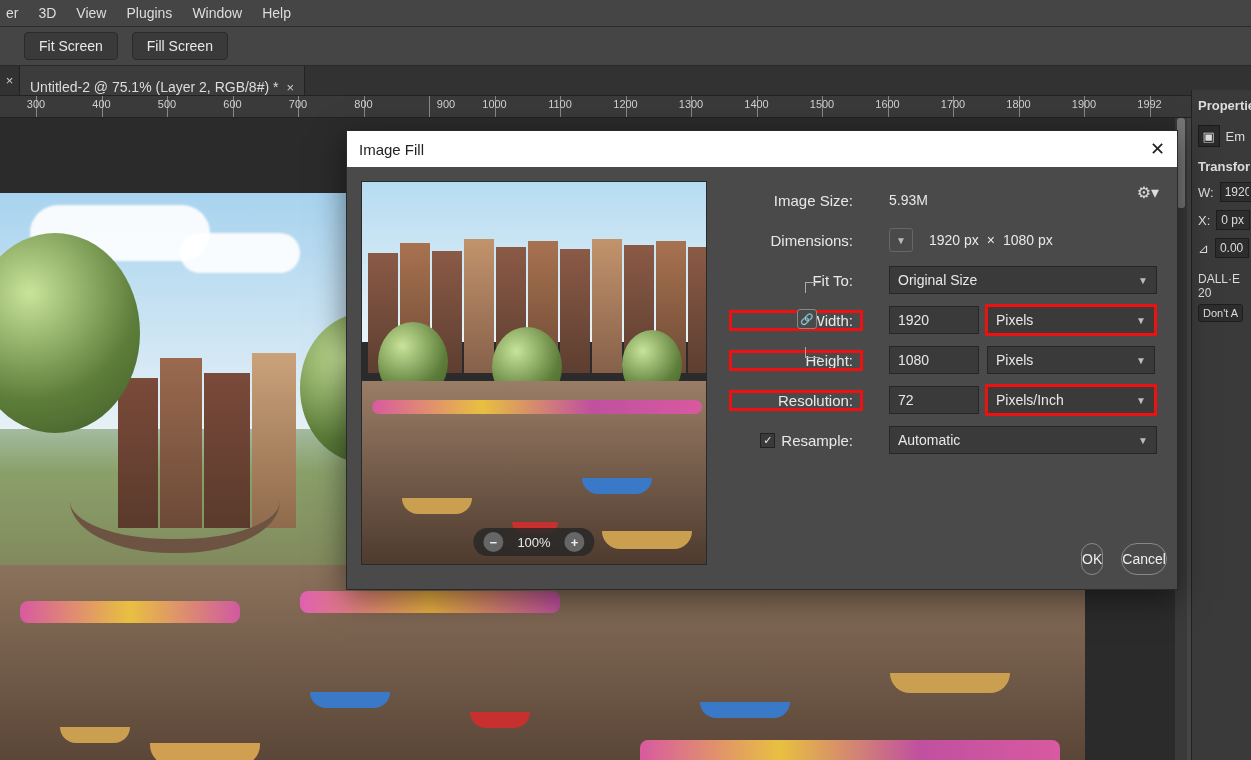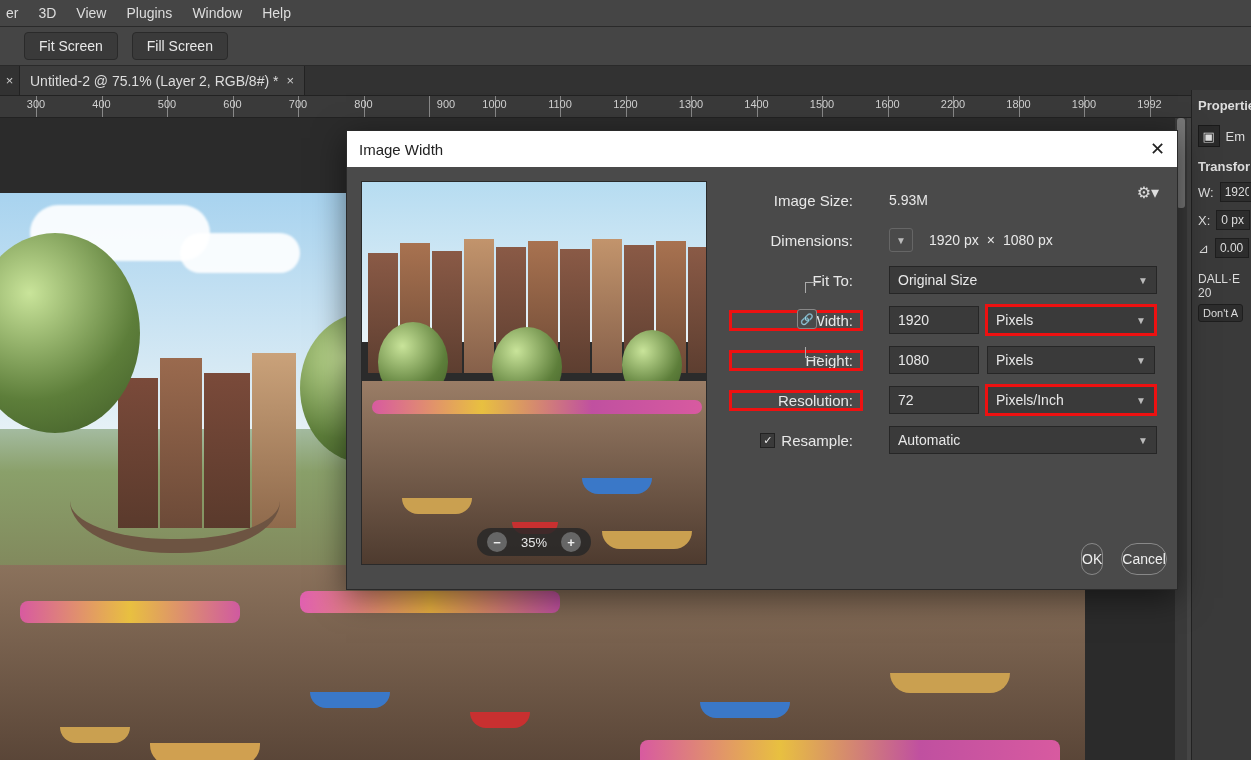--- a/index.html
+++ b/index.html
@@ -6,21 +6,21 @@
   body { background:#454545; color:#e8e8e8; width:1251px; height:760px; overflow:hidden; position:relative; font-size:14px; }
   
   .menubar { height:26px; display:flex; align-items:center; gap:20px; padding-left:6px; color:#ddd; }
   .menubar span { cursor:default; }
   
   .optionsbar { height:40px; border-top:1px solid #2a2a2a; border-bottom:1px solid #2a2a2a; display:flex; align-items:center; padding-left:24px; gap:14px; background:#454545; }
   .pill-btn { background:#3a3a3a; border:1px solid #2a2a2a; border-radius:4px; padding:5px 14px; color:#e8e8e8; cursor:default; font-size:14px; }
   
   .doctabs { height:30px; background:#323232; border-bottom:1px solid #222; display:flex; align-items:stretch; }
   .doctab-close-only { width:20px; display:flex; align-items:center; justify-content:center; color:#ccc; border-right:1px solid #222; }
-  .doctab { display:flex; align-items:center; padding:0 10px; gap:8px; color:#ddd; font-size:14px; border-right:1px solid #222; background:#3c3c3c; }
+  .doctab { display:flex; align-items:flex-end; padding:0 10px; gap:8px; color:#ddd; font-size:14px; border-right:1px solid #222; background:#3c3c3c; }
   .close-x { font-size:13px; color:#ccc; }
   
   .ruler { height:22px; background:#3a3a3a; border-bottom:1px solid #222; position:relative; overflow:hidden; font-size:11px; color:#d0d0d0; }
   .ruler .tick { position:absolute; top:0; height:22px; border-left:1px solid #888; }
   .ruler .lbl { position:absolute; top:2px; transform:translateX(-50%); }
   
   .canvas-area { position:absolute; left:0; top:118px; right:76px; bottom:0; background:#2b2b2b; overflow:hidden; }
   .canvas-img { position:absolute; left:0; top:75px; width:1085px; height:620px; background:linear-gradient(180deg,#8fc4e8 0%,#c9e2ee 28%,#8aa06a 45%,#6b4e3b 100%); overflow:hidden; }
   
   .rightpanel { position:absolute; right:0; top:90px; width:60px; bottom:0; background:#3a3a3a; border-left:1px solid #222; color:#ddd; font-size:13px; padding:8px 6px; overflow:hidden; }
@@ -129,21 +129,21 @@
     <div class="lbl" style="left: 625.5px;">1200</div>
     <div class="tick" style="left: 691px;"></div>
     <div class="lbl" style="left: 691px;">1300</div>
     <div class="tick" style="left: 756.5px;"></div>
     <div class="lbl" style="left: 756.5px;">1400</div>
     <div class="tick" style="left: 822px;"></div>
     <div class="lbl" style="left: 822px;">1500</div>
     <div class="tick" style="left: 887.5px;"></div>
     <div class="lbl" style="left: 887.5px;">1600</div>
     <div class="tick" style="left: 953px;"></div>
-    <div class="lbl" style="left: 953px;">2200</div>
+    <div class="lbl" style="left: 953px;">1700</div>
     <div class="tick" style="left: 1018.5px;"></div>
     <div class="lbl" style="left: 1018.5px;">1800</div>
     <div class="tick" style="left: 1084px;"></div>
     <div class="lbl" style="left: 1084px;">1900</div>
     <div class="tick" style="left: 1149.5px;"></div>
     <div class="lbl" style="left: 1149.5px;">1992</div>
   </div>
 
 <div class="canvas-area">
   <div class="canvas-img">
@@ -205,21 +205,21 @@
   <div class="row">
     <span>⊿</span>
     <input type="text" value="0.00" style="">
   </div>
   <div class="sub">DALL·E 20</div>
   <div class="pill-small">Don't A</div>
 </div>
 
 <div class="dialog">
   <div class="dialog-title">
-    <span>Image Width</span>
+    <span>Image Fill</span>
     <span class="x">✕</span>
   </div>
   <div class="dialog-body">
 
     <div class="preview">
       <div class="mini-sky"></div>
       <div class="mini-bldg-row">
         <div class="mini-bldg" style="left:6px;width:30px;height:120px"></div>
         <div class="mini-bldg" style="left:38px;width:30px;height:130px;background:linear-gradient(#a87250,#6e4a36)"></div>
         <div class="mini-bldg" style="left:70px;width:30px;height:122px"></div>
@@ -236,21 +236,21 @@
       <div class="tree" style="left:130px;top:145px;width:70px;height:80px"></div>
       <div class="tree" style="left:260px;top:148px;width:60px;height:70px"></div>
       <div class="mini-water"></div>
       <div class="flowers" style="left:10px;bottom:150px;width:330px;height:14px;background:linear-gradient(90deg,#d85aa0,#e8c040,#c050a0,#d85aa0)"></div>
       <div class="boat" style="left:40px;bottom:50px;background:#caa050;width:70px"></div>
       <div class="boat" style="left:150px;bottom:30px;background:#c83030;width:46px;height:12px"></div>
       <div class="boat" style="left:220px;bottom:70px;background:#3a78c8;width:70px"></div>
       <div class="boat" style="left:240px;bottom:15px;background:#caa050;width:90px;height:18px"></div>
       <div class="preview-zoom">
         <span class="zoom-btn">−</span>
-        <span>35%</span>
+        <span>100%</span>
         <span class="zoom-btn">+</span>
       </div>
     </div>
 
     <div class="form">
       <span class="gear">⚙▾</span>
 
       <div class="form-row">
         <div class="lbl">Image Size:</div>
         <div class="val">5.93M</div>

